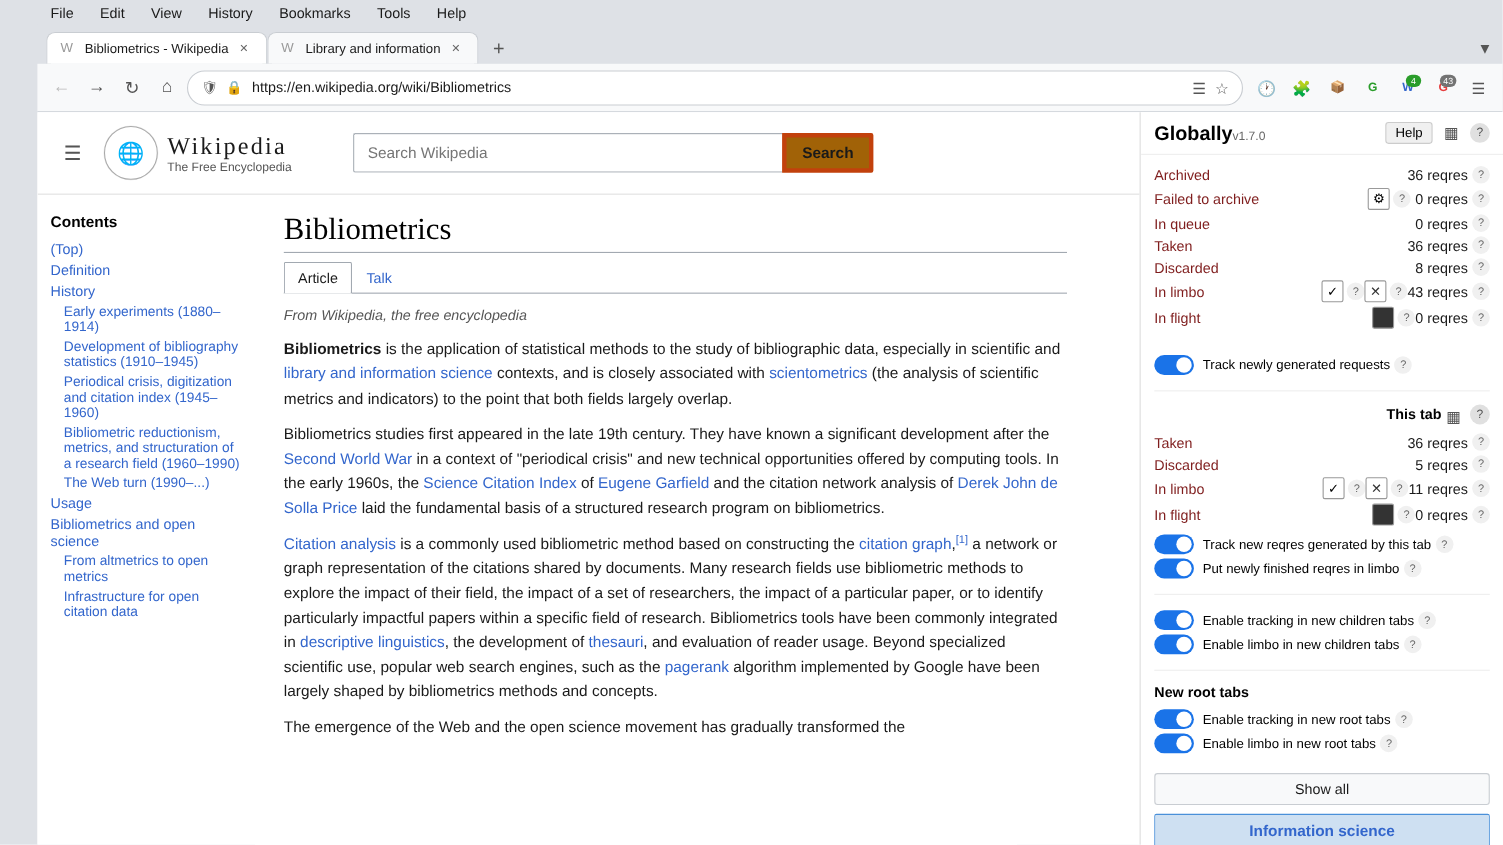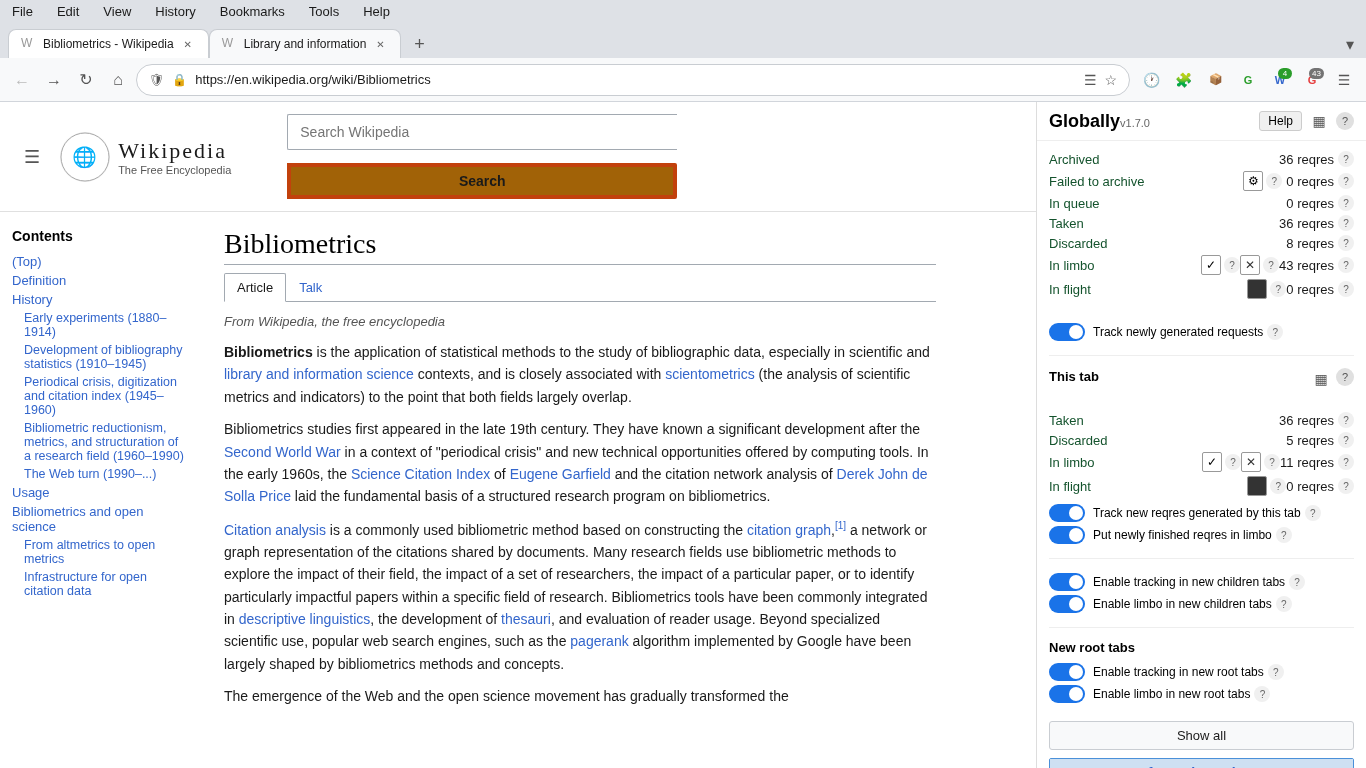--- a/index.html
+++ b/index.html
@@ -1,19 +1,19 @@
 <!DOCTYPE html>
 <html><head>
   <meta charset="utf-8">
   <style>
     * { box-sizing: border-box; margin: 0; padding: 0; }
     body { font-family: -apple-system, BlinkMacSystemFont, 'Segoe UI', sans-serif; font-size: 14px; background: #f8f9fa; overflow: hidden; }
 
     
-    .browser-chrome { background: #dee1e6; width: 1366px; height: 768px; display: flex; flex-direction: column; }
+    .browser-chrome { background: #dee1e6; width: 1366px; height: 768px; display: flex; flex-direction: column; padding-left: 34px; }
 
     
     .menu-bar { background: #dee1e6; display: flex; align-items: center; padding: 2px 8px; gap: 16px; height: 22px; }
     .menu-item { font-size: 13px; color: #1a1a1a; cursor: pointer; padding: 2px 4px; }
 
     
     .tab-bar { background: #dee1e6; display: flex; align-items: flex-end; padding: 0 8px; height: 36px; }
     .tab { background: #f8f9fa; border-radius: 8px 8px 0 0; padding: 6px 12px; display: flex; align-items: center; gap: 6px; font-size: 13px; color: #1a1a1a; cursor: pointer; min-width: 160px; max-width: 240px; position: relative; border: 1px solid #c9cdd2; border-bottom: none; }
     .tab.active { background: #fff; z-index: 2; }
     .tab-favicon { width: 16px; height: 16px; }
@@ -38,21 +38,21 @@
     .page-layout { display: flex; flex: 1; overflow: hidden; background: #fff; }
 
     
     .wiki-page { flex: 1; overflow-y: auto; background: #fff; }
     .wiki-header { padding: 12px 20px; display: flex; align-items: center; gap: 16px; border-bottom: 1px solid #e0e0e0; }
     .wiki-logo { display: flex; align-items: center; gap: 8px; }
     .wiki-logo-img { width: 50px; height: 50px; border-radius: 50%; background: #f0f0f0; display: flex; align-items: center; justify-content: center; font-size: 20px; }
     .wiki-logo-text { display: flex; flex-direction: column; justify-content: flex-end; }
     .wiki-logo-title { font-family: 'Linux Libertine', Georgia, serif; font-size: 22px; color: #1a1a1a; letter-spacing: 2px; font-weight: normal; }
     .wiki-logo-subtitle { font-size: 11px; color: #555; }
-    .wiki-search { display: flex; gap: 13px; margin-left: 40px; flex-direction: column; }
+    .wiki-search { display: flex; gap: 0; margin-left: 40px; }
     .wiki-search-input { width: 390px; height: 36px; border: 1px solid #a2a9b1; border-right: none; border-radius: 2px 0 0 2px; padding: 0 12px; font-size: 14px; color: #555; outline: none; }
     .wiki-search-btn { background: #a16207; border: 4px solid #c2410c; border-radius: 0 2px 2px 0; padding: 0 14px; font-size: 14px; cursor: pointer; font-weight: 600; color: #1a1a1a; height: 36px; white-space: nowrap; }
     .wiki-hamburger { font-size: 18px; color: #555; cursor: pointer; padding: 4px; }
 
     
     .wiki-main { display: flex; padding: 0; }
     .wiki-sidebar { width: 200px; padding: 16px 12px; flex-shrink: 0; }
     .wiki-sidebar-title { font-weight: bold; font-size: 14px; margin-bottom: 8px; }
     .wiki-sidebar-item { font-size: 13px; color: #3366cc; cursor: pointer; display: block; padding: 2px 0; text-decoration: none; }
     .wiki-sidebar-subitem { font-size: 12.5px; color: #3366cc; cursor: pointer; display: block; padding: 2px 0 2px 12px; text-decoration: none; }
@@ -73,21 +73,21 @@
     
     .globally-panel { width: 330px; background: #fff; border-left: 1px solid #ddd; flex-shrink: 0; overflow-y: auto; font-size: 13px; }
     .panel-header { display: flex; align-items: center; justify-content: space-between; padding: 8px 12px; border-bottom: 1px solid #eee; }
     .panel-title-version { font-size: 11px; color: #666; font-weight: normal; }
     .panel-help-btn { background: #f0f0f0; border: 1px solid #ccc; border-radius: 3px; padding: 2px 8px; font-size: 12px; cursor: pointer; }
     .panel-icon-btn { width: 22px; height: 22px; display: flex; align-items: center; justify-content: center; cursor: pointer; color: #555; font-size: 14px; }
 
     .panel-section { padding: 8px 12px; }
     .panel-section-title { font-weight: bold; font-size: 13px; margin-bottom: 6px; }
     .panel-row { display: flex; align-items: center; padding: 2px 0; }
-    .panel-row-label { flex: 1; color: #14532d; font-size: 13px; }
+    .panel-row-label { flex: 1; color: #7f1d1d; font-size: 13px; }
     .panel-row-value { font-size: 13px; color: #1a1a1a; margin-right: 4px; }
     .panel-question { width: 16px; height: 16px; border-radius: 50%; background: #f0f0f0; display: flex; align-items: center; justify-content: center; font-size: 10px; color: #666; cursor: pointer; }
     .panel-divider { height: 1px; background: #eee; margin: 4px 12px; }
 
     
     .panel-check-btn { width: 20px; height: 20px; border: 1px solid #999; border-radius: 2px; display: flex; align-items: center; justify-content: center; font-size: 12px; cursor: pointer; background: #fff; margin-right: 3px; }
     .panel-x-btn { width: 20px; height: 20px; border: 1px solid #999; border-radius: 2px; display: flex; align-items: center; justify-content: center; font-size: 12px; cursor: pointer; background: #fff; margin-right: 3px; color: #333; }
     .panel-square-btn { width: 20px; height: 20px; border: 1px solid #999; border-radius: 2px; display: flex; align-items: center; justify-content: center; cursor: pointer; background: #333; margin-right: 3px; }
 
     
@@ -306,21 +306,21 @@
             <div class="toggle-thumb"></div>
           </div>
           <span style="margin-left:8px;font-size:12px;">Track newly generated requests</span>
           <div class="panel-question" style="margin-left:4px;">?</div>
         </div>
       </div>
 
       <div class="panel-divider"></div>
 
       <div class="panel-section">
-        <div style="display:flex;align-items:center;justify-content:space-between;margin-bottom:20px;">
+        <div style="display:flex;align-items:center;justify-content:flex-end;margin-bottom:2px;">
           <span class="panel-section-title">This tab</span>
           <div style="display:flex;gap:4px;">
             <div class="panel-icon-btn">▦</div>
             <div class="panel-icon-btn" style="width:18px;height:18px;border-radius:50%;background:#e0e0e0;font-size:11px;display:flex;align-items:center;justify-content:center;">?</div>
           </div>
         </div>
 
         <div class="panel-row">
           <span class="panel-row-label">Taken</span>
           <span class="panel-row-value">36 reqres</span>

